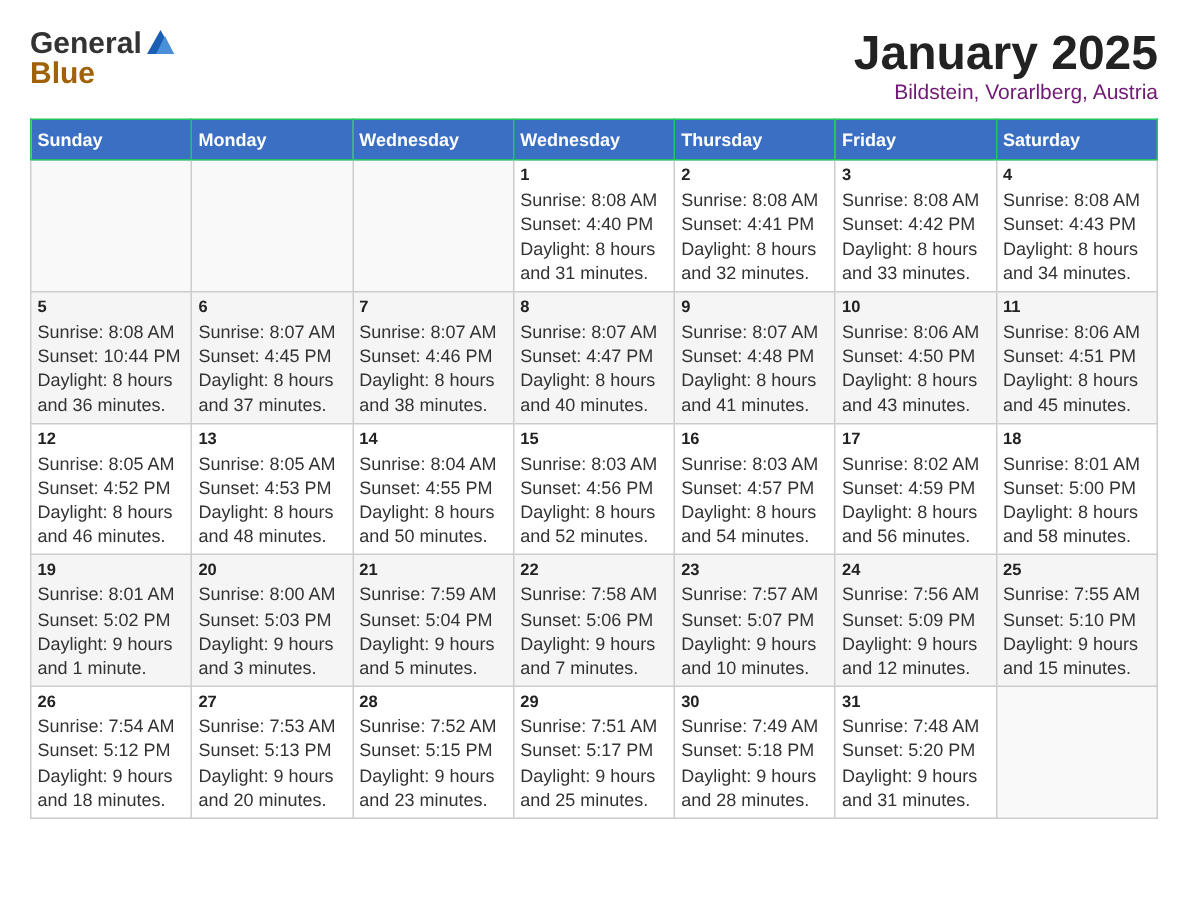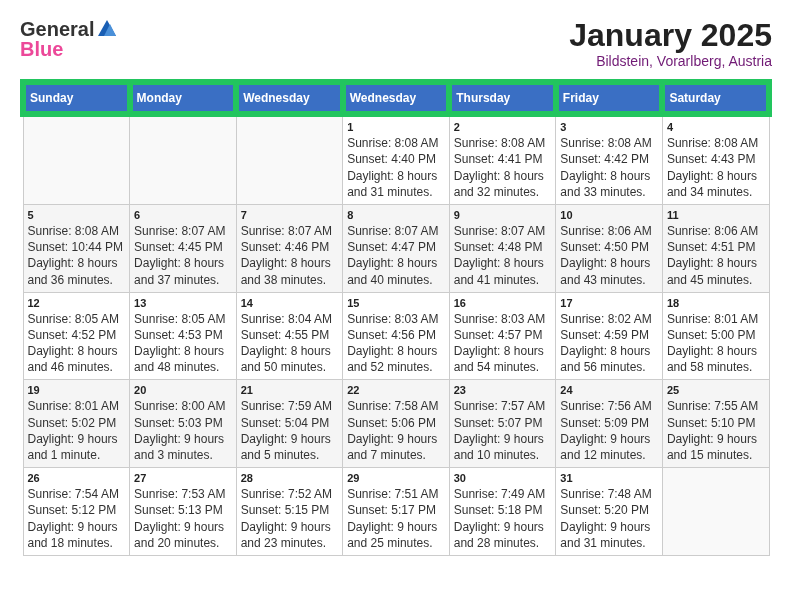--- a/index.html
+++ b/index.html
@@ -66,21 +66,21 @@
       width: 100%;
       table-layout: fixed;
     }
     .calendar th {
       background-color: #3a6fc4;
       color: #fff;
       font-size: 12px;
       font-weight: bold;
       padding: 6px 4px;
       text-align: left;
-      border: 6px solid #22c55e;
+      border: 1px solid #22c55e;
     }
     .calendar td {
       border: 1px solid #ccc;
       vertical-align: top;
       padding: 4px 4px;
       font-size: 10px;
       color: #333;
       width: calc(100% / 7);
       height: 78px;
     }
@@ -112,21 +112,21 @@
   <div class="header">
     <div class="logo">
       <div class="logo-text">
         <span class="logo-general">General</span>
         <svg class="logo-icon" viewBox="0 0 22 22">
           <polygon points="11,2 20,18 2,18" fill="#1a5fb4"></polygon>
           <polygon points="14,6 20,18 8,18" fill="#4a90d9"></polygon>
         </svg>
       </div>
       <div style="margin-top:-2px;">
-        <span class="logo-blue" style="font-size:20px;font-weight:bold;color:#ec4899;">Blue</span>
+        <span class="logo-blue" style="font-size:20px;font-weight:bold;color:#a16207;">Blue</span>
       </div>
     </div>
     <div class="header-right">
       <div class="month-title">January 2025</div>
       <div class="location">Bildstein, Vorarlberg, Austria</div>
     </div>
   </div>
 
   <table class="calendar">
     <thead>

